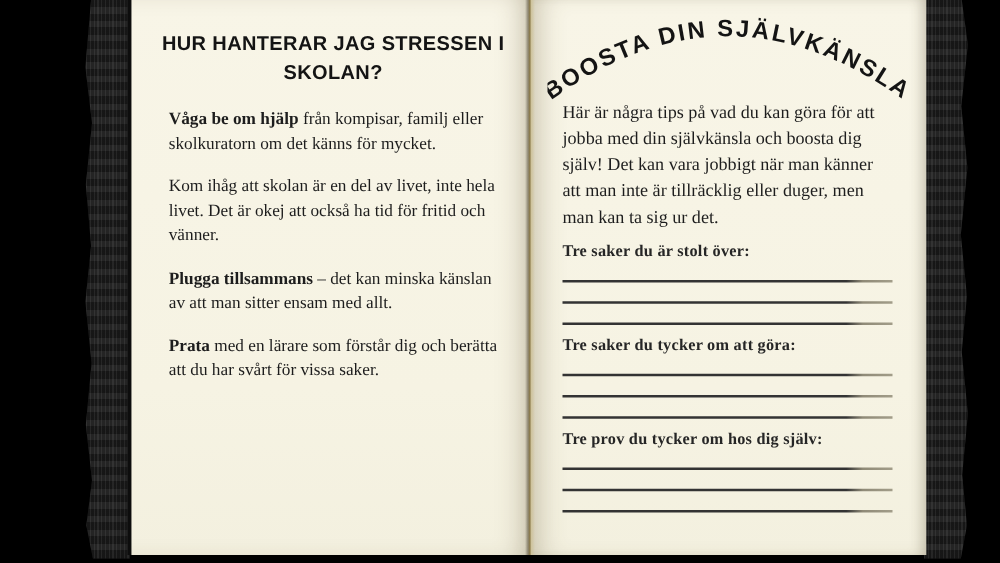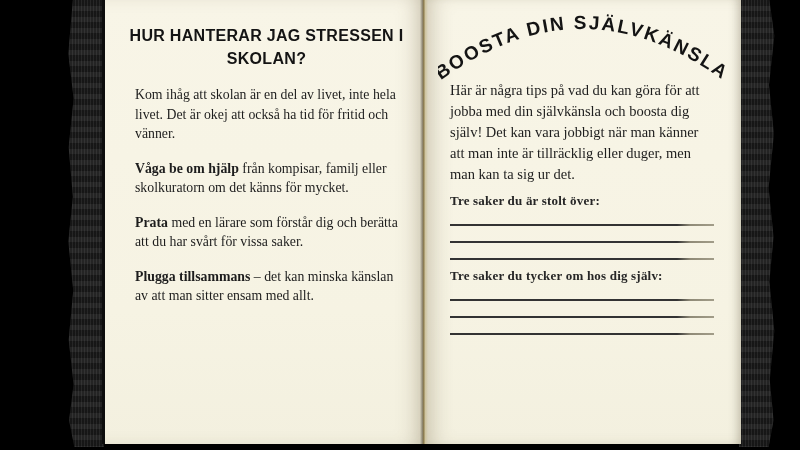--- a/index.html
+++ b/index.html
@@ -55,28 +55,28 @@
 <body>
 
 <div class="stage">
 
   <div class="cover cover-left"></div>
   <div class="cover cover-right"></div>
 
   <div class="page page-left">
     <h1 class="lp-title">HUR HANTERAR JAG STRESSEN I SKOLAN?</h1>
 
+    <p class="lp-para"><span></span><strong>Våga be om hjälp</strong><span> från kompisar, familj eller skolkuratorn om det känns för mycket.</span></p>
+
     <p class="lp-para"><span>Kom ihåg att skolan är en del av livet, inte hela livet. Det är okej att också ha tid för fritid och vänner.</span><strong></strong><span></span></p>
 
-    <p class="lp-para"><span></span><strong>Våga be om hjälp</strong><span> från kompisar, familj eller skolkuratorn om det känns för mycket.</span></p>
 
+    <p class="lp-para"><span></span><strong>Plugga tillsammans</strong><span> – det kan minska känslan av att man sitter ensam med allt.</span></p>
 
     <p class="lp-para"><span></span><strong>Prata</strong><span> med en lärare som förstår dig och berätta att du har svårt för vissa saker.</span></p>
-
-    <p class="lp-para"><span></span><strong>Plugga tillsammans</strong><span> – det kan minska känslan av att man sitter ensam med allt.</span></p>
   </div>
 
   <div class="page page-right">
     <svg class="arc-title" viewBox="0 0 288 80" aria-hidden="true">
       <defs>
         <path id="arcPath" d="M 6 72 Q 144 -26 282 72" fill="none"></path>
       </defs>
       <text text-anchor="middle">
         <textPath href="#arcPath" startOffset="50%">BOOSTA DIN SJÄLVKÄNSLA</textPath>
       </text>
@@ -84,23 +84,29 @@
 
     <p class="rp-intro">Här är några tips på vad du kan göra för att jobba med din självkänsla och boosta dig själv! Det kan vara jobbigt när man känner att man inte är tillräcklig eller duger, men man kan ta sig ur det.</p>
 
     <div class="prompt">
       <div class="prompt-label">Tre saker du är stolt över:</div>
       <div class="rule"></div>
       <div class="rule"></div>
       <div class="rule"></div>
     </div>
 
+    <div class="prompt">
+      <div class="prompt-label">Tre saker du tycker om att göra:</div>
+      <div class="rule"></div>
+      <div class="rule"></div>
+      <div class="rule"></div>
+    </div>
 
     <div class="prompt">
-      <div class="prompt-label">Tre saker du tycker om hos dig själv:</div>
+      <div class="prompt-label">Tre prov du tycker om hos dig själv:</div>
       <div class="rule"></div>
       <div class="rule"></div>
       <div class="rule"></div>
     </div>
   </div>
 
   <div class="gutter"></div>
 </div>
 
 </body></html>

